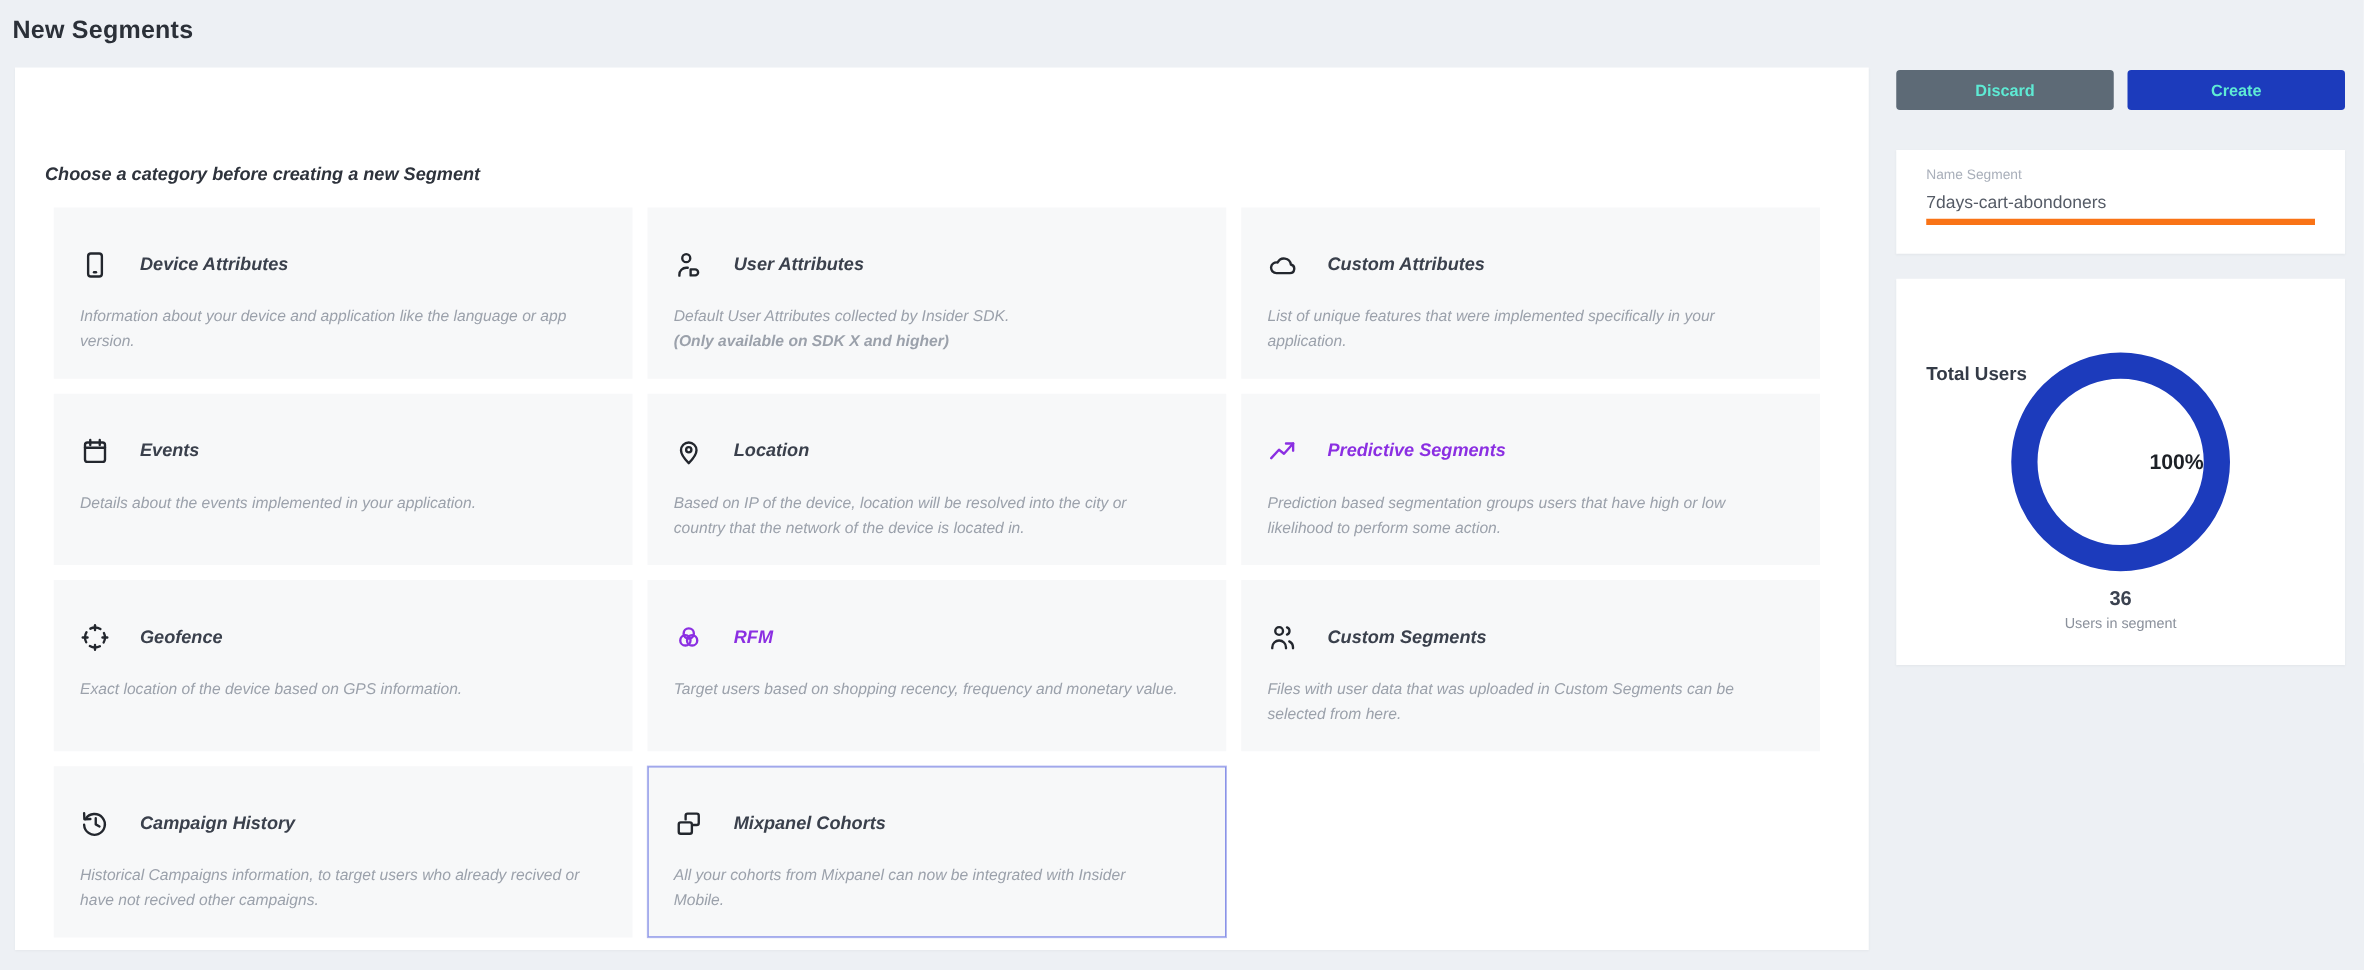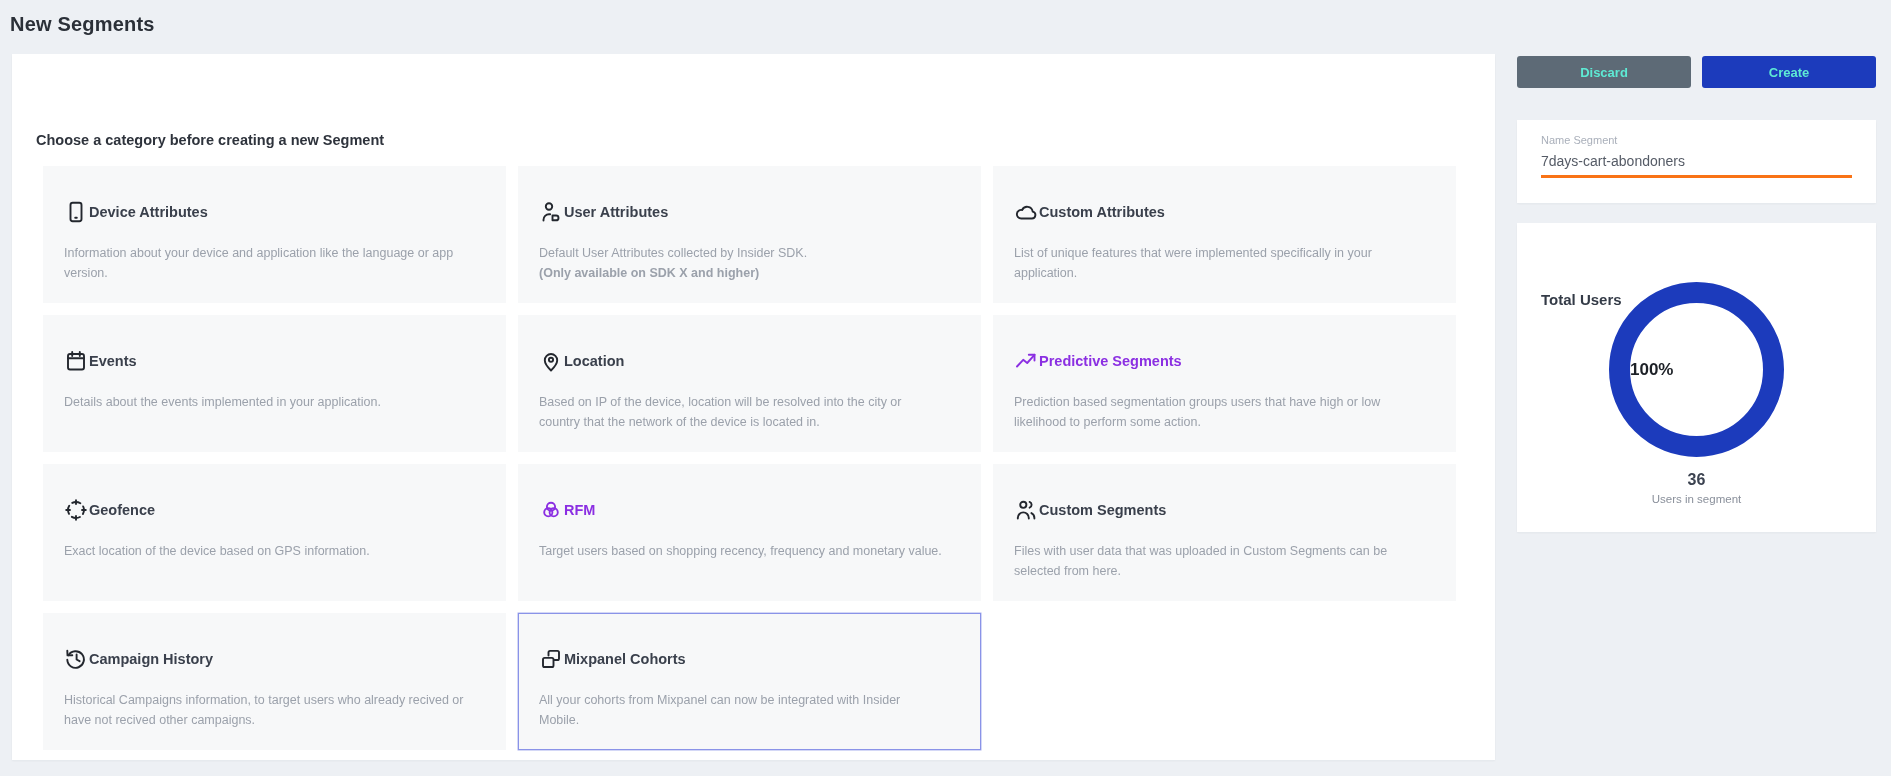--- a/index.html
+++ b/index.html
@@ -10,37 +10,37 @@
     position:relative;
     overflow:hidden;
     color:#3a404c;
   }
   .page-title {
     position:absolute; left:10px; top:13px;
     font-size:20px; font-weight:600; color:#2b3038; letter-spacing:.2px;
   }
   .main-panel {
     position:absolute; left:12px; top:54px; width:1483px; height:706px;
-    background:#ffffff; box-shadow:0 1px 2px rgba(40,50,60,.05);
+    background:#ffffff; box-shadow:0 1px 2px rgba(40,50,60,.05);font-style:italic;
   }
   .panel-heading {
     position:absolute; left:24px; top:78px;
     font-size:14.5px; font-weight:700; color:#2e333c;
   }
   .grid {
     position:absolute; left:31px; top:112px;
     display:grid; grid-template-columns:repeat(3,463px);
     grid-auto-rows:137px; gap:12px;
   }
   .card {
     background:#f7f8f9; border:1px solid transparent;
     padding:33px 36px 0 20px; cursor:pointer;
   }
   .card.selected { border-color:#8a93e8; box-shadow:0 0 0 .5px #aab1ee; }
-  .card-head { display:flex; align-items:center; gap:1px; height:24px; }
+  .card-head { display:flex; align-items:center; gap:24px; height:24px; }
   .card-head .icon { width:24px; height:24px; flex:0 0 24px; color:#23272e; display:flex; align-items:center; justify-content:center; }
   .card.accent .icon, .card.accent .card-title { color:#8b2fe2; }
   .card-title { font-size:14.5px; font-weight:600; color:#3a404c; }
   .card-desc {
     margin-top:19px; font-size:12.5px; line-height:1.6; color:#9ba1ab;
   }
   .card-desc .note { font-weight:700; }
   svg { display:block; }
 
   
@@ -54,36 +54,36 @@
   .btn.discard { background:#5d6a76; }
   .btn.create  { background:#1c3bbc; }
   .name-card {
     position:absolute; left:0; top:64px; width:359px; height:83px;
     background:#ffffff; box-shadow:0 1px 2px rgba(40,50,60,.05);
     padding:14px 24px 0 24px;
   }
   .name-card label { display:block; font-size:11px; color:#a9afba; }
   .name-card input {
     display:block; width:100%; margin-top:5px; padding:2px 0 6px 0;
-    border:none; border-bottom:3px solid #f97316; background:transparent;
+    border:none; border-bottom:5px solid #f97316; background:transparent;
     font-family:"Liberation Sans", sans-serif;
     font-size:14px; color:#555b66; outline:none;
   }
   .users-card {
     position:absolute; left:0; top:167px; width:359px; height:309px;
     background:#ffffff; box-shadow:0 1px 2px rgba(40,50,60,.05);
   }
   .users-heading {
     position:absolute; left:24px; top:20px;
     font-size:15px; font-weight:700; color:#343b47;margin-top:48px;
   }
   .donut {
     position:absolute; left:92px; top:59px; width:175px; height:175px;
     border:21px solid #1c3bbc; border-radius:50%;
-    display:flex; align-items:center; justify-content:flex-start;
+    display:flex; align-items:center; justify-content:flex-end;
   }
   .donut-label { font-size:17px; font-weight:600; color:#1d2127; }
   .users-count {
     position:absolute; left:0; top:248px; width:100%;
     text-align:center; font-size:16px; font-weight:700; color:#3b4250;
   }
   .users-caption {
     position:absolute; left:0; top:270px; width:100%;
     text-align:center; font-size:11.5px; color:#8a909b;
   }

